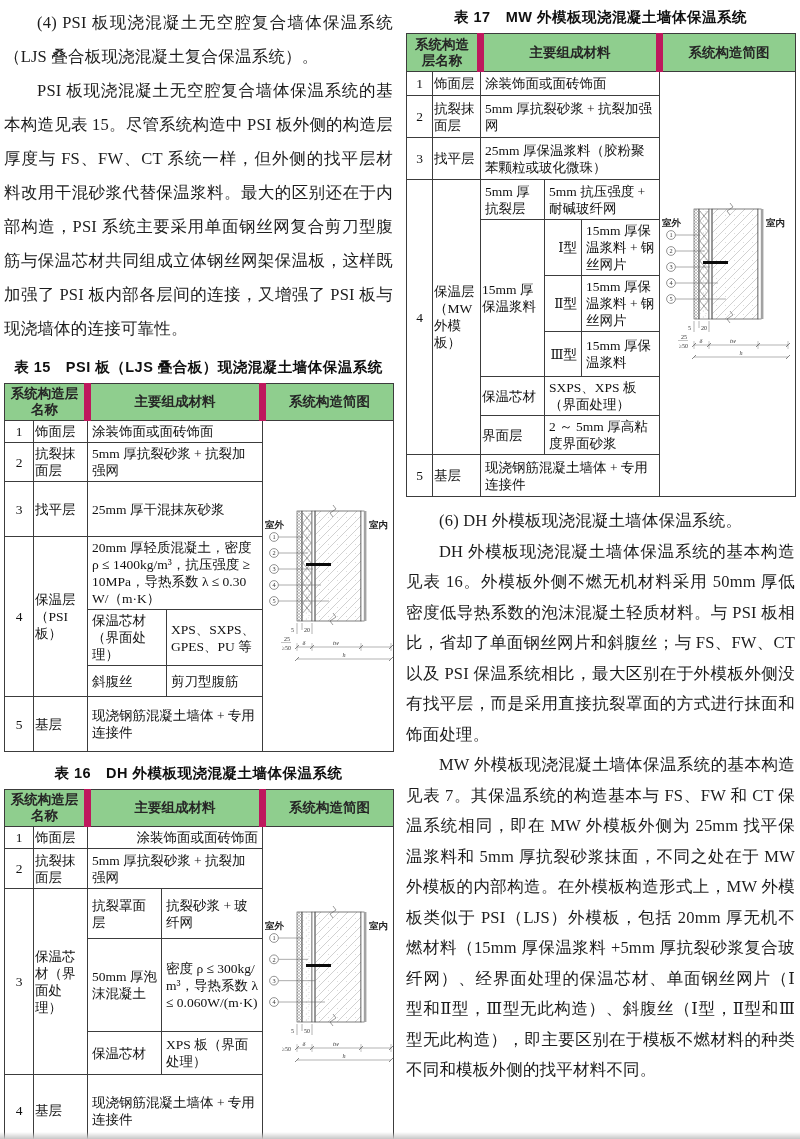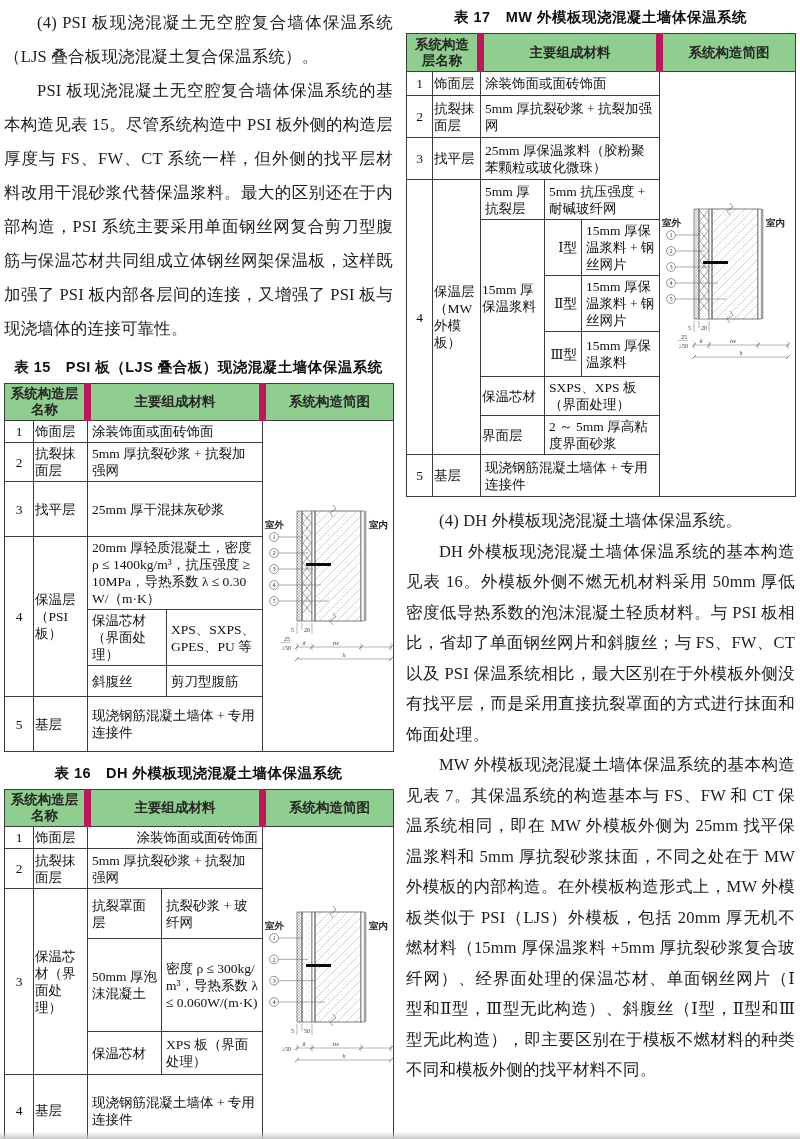--- a/index.html
+++ b/index.html
@@ -396,19 +396,19 @@
         <td colspan="2">2 ～ 5mm 厚高粘度界面砂浆</td>
       </tr>
       <tr style="height:42px">
         <td class="num">5</td>
         <td class="name">基层</td>
         <td colspan="3">现浇钢筋混凝土墙体 + 专用连接件</td>
       </tr>
     </tbody>
       </table>
 
-    <p class="para mt">(4) DH 外模板现浇混凝土墙体保温系统。</p>
+    <p class="para mt">(6) DH 外模板现浇混凝土墙体保温系统。</p>
     <p class="para">DH 外模板现浇混凝土墙体保温系统的基本构造见表 16。外模板外侧不燃无机材料采用 50mm 厚低密度低导热系数的泡沫混凝土轻质材料。与 PSI 板相比，省却了单面钢丝网片和斜腹丝；与 FS、FW、CT 以及 PSI 保温系统相比，最大区别在于外模板外侧没有找平层，而是采用直接抗裂罩面的方式进行抹面和饰面处理。</p>
     <p class="para">MW 外模板现浇混凝土墙体保温系统的基本构造见表 7。其保温系统的构造基本与 FS、FW 和 CT 保温系统相同，即在 MW 外模板外侧为 25mm 找平保温浆料和 5mm 厚抗裂砂浆抹面，不同之处在于 MW 外模板的内部构造。在外模板构造形式上，MW 外模板类似于 PSI（LJS）外模板，包括 20mm 厚无机不燃材料（15mm 厚保温浆料 +5mm 厚抗裂砂浆复合玻纤网）、经界面处理的保温芯材、单面钢丝网片（Ⅰ型和Ⅱ型，Ⅲ型无此构造）、斜腹丝（Ⅰ型，Ⅱ型和Ⅲ型无此构造），即主要区别在于模板不燃材料的种类不同和模板外侧的找平材料不同。</p>
   </div>
 
   <div class="page-edge"></div>
 </div>
 
 </body></html>

